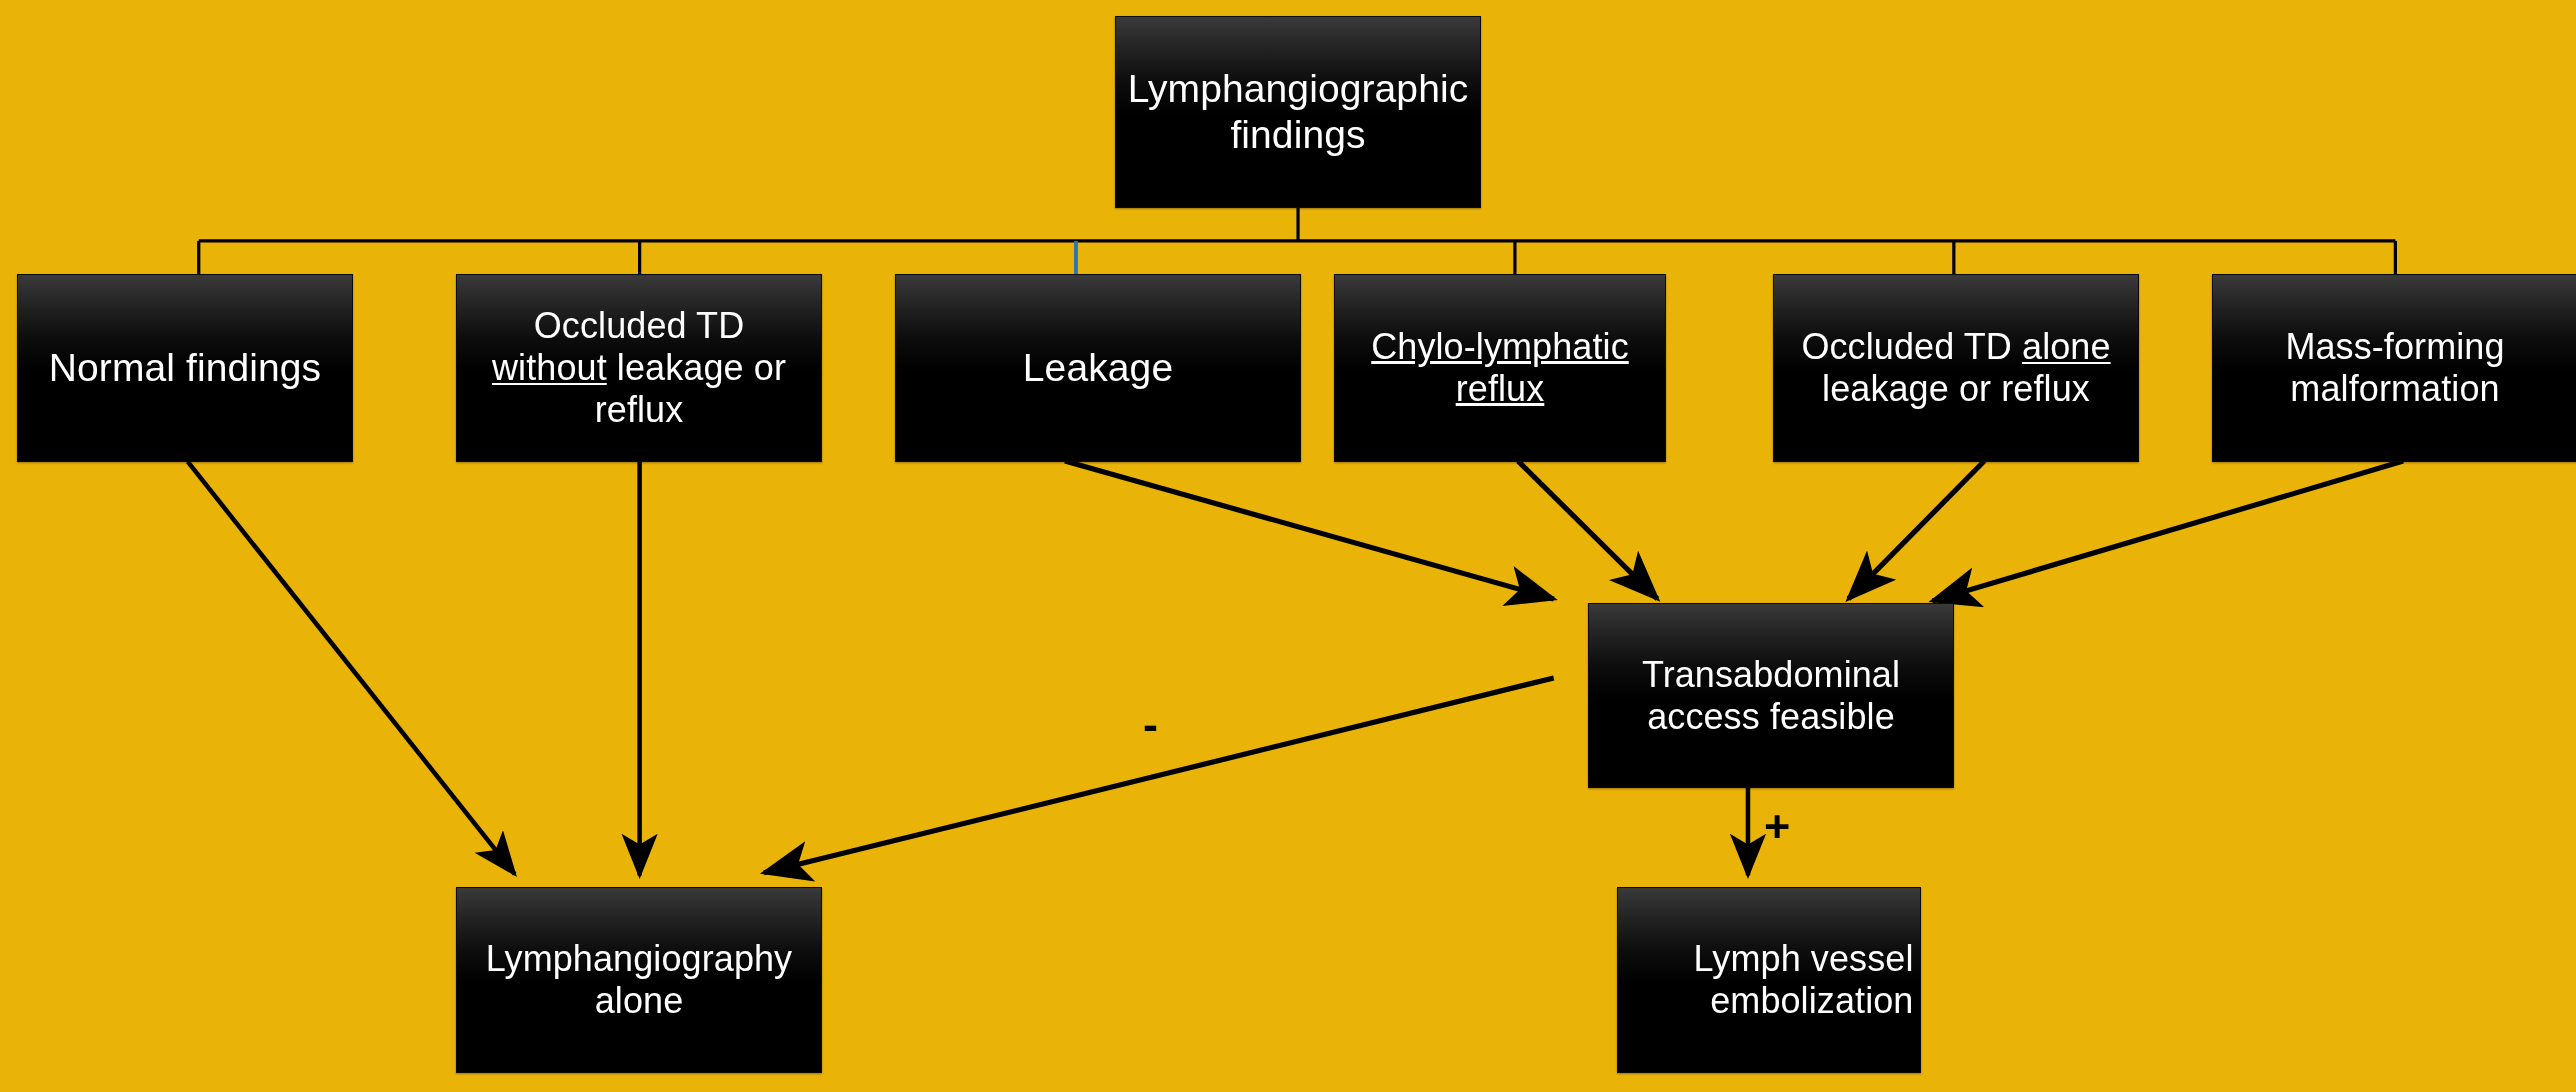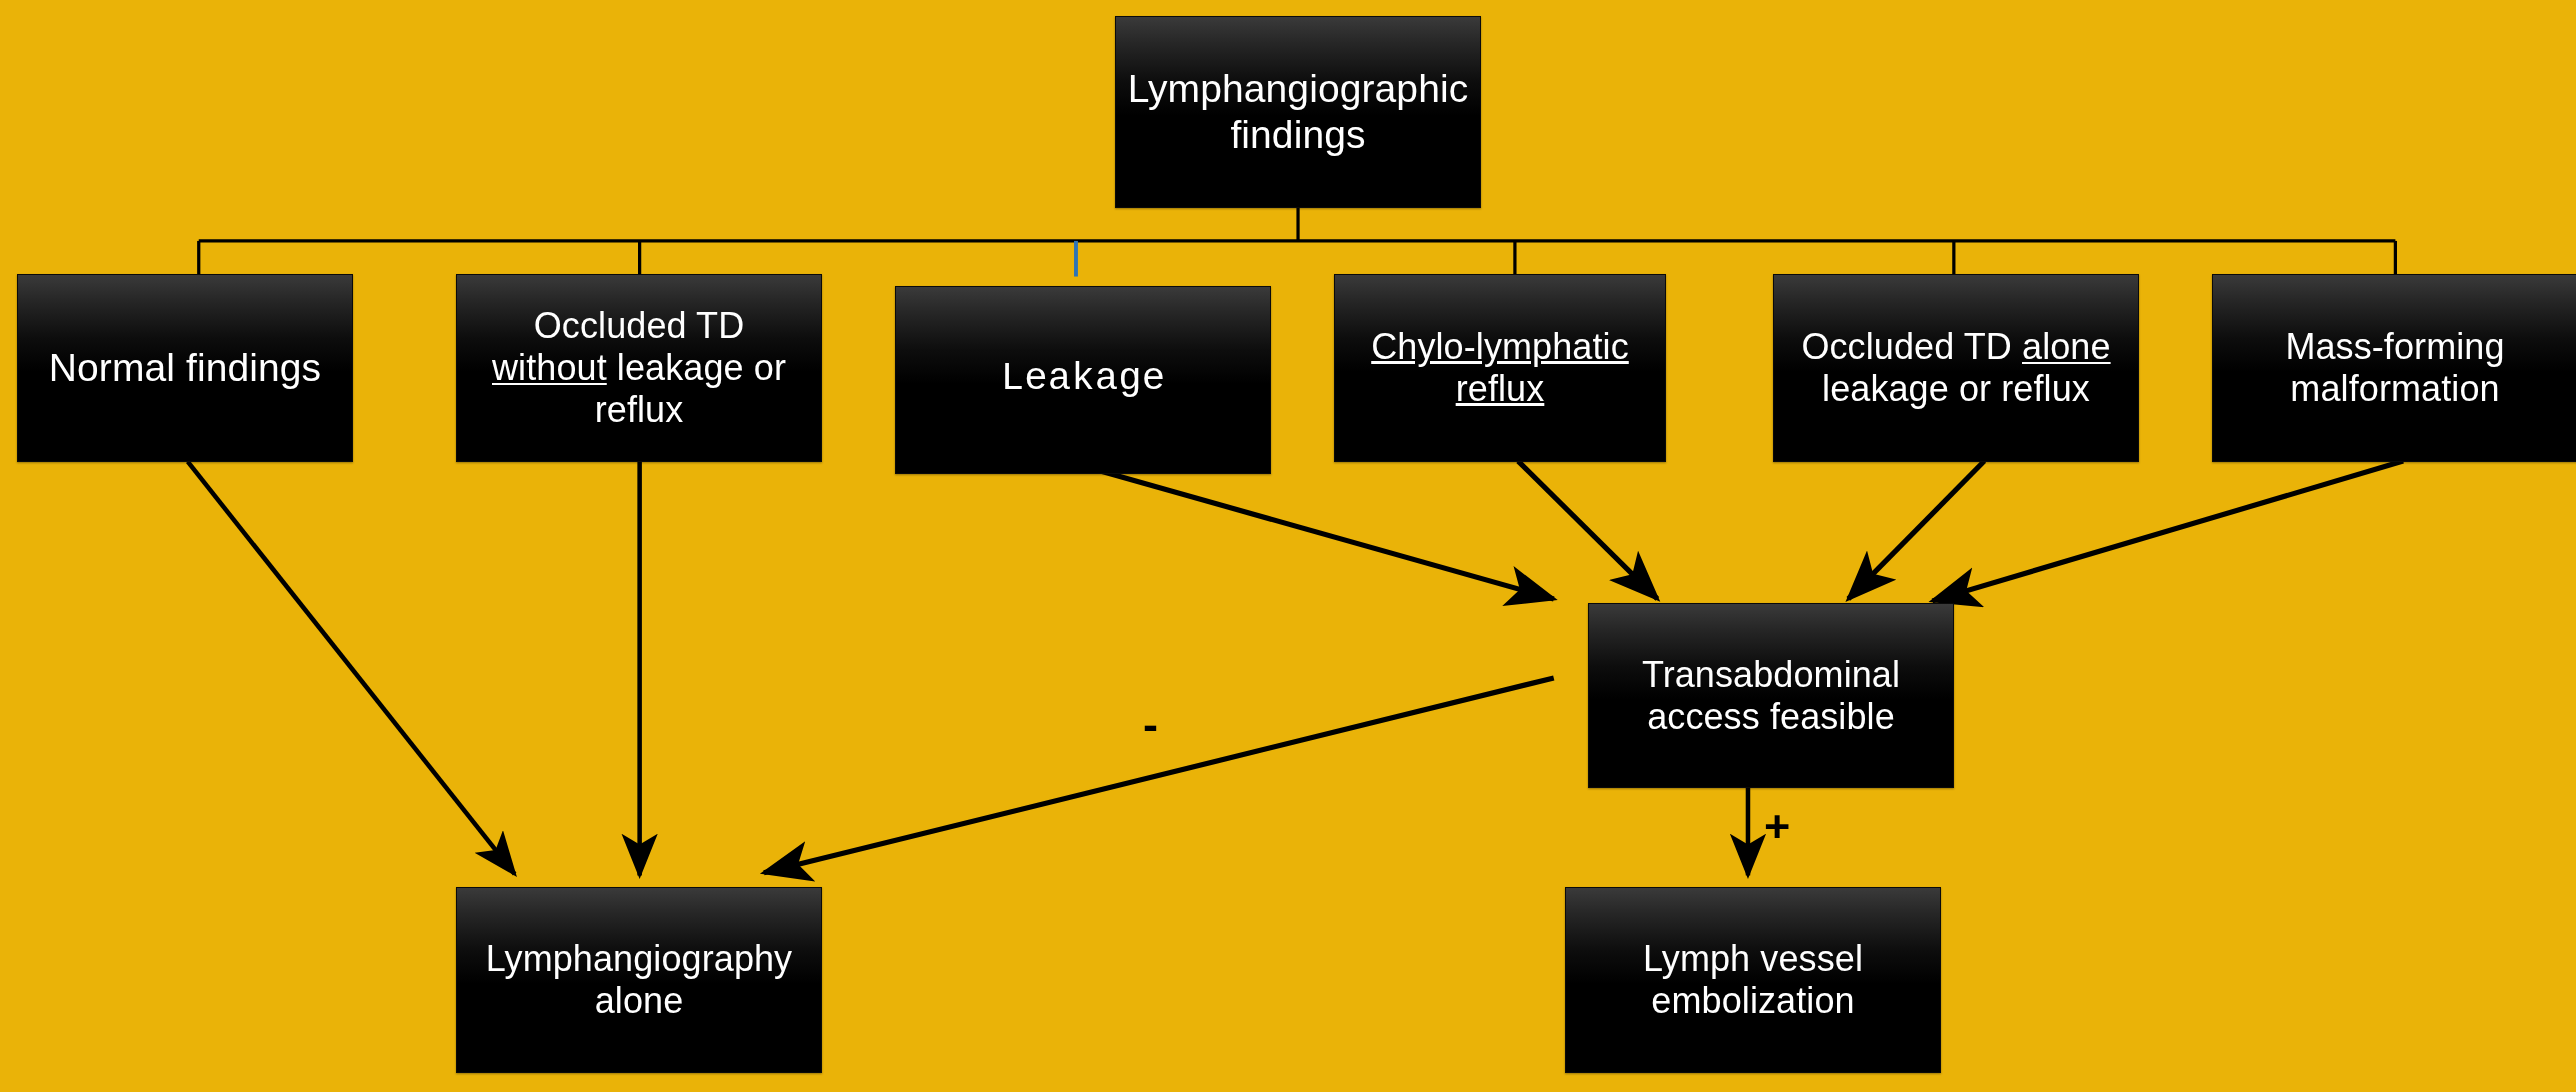--- a/index.html
+++ b/index.html
@@ -114,21 +114,21 @@
   </div>
 
   <div class="node f-56" style="left:456px; top:274px; width:366px; height:188px;">
     <span class="label">
       <span>Occluded TD</span><br>
       <u>without</u><span> leakage or</span><br>
       <span>reflux</span>
     </span>
   </div>
 
-  <div class="node f-60" style="left:895px; top:286px; width:376px; height:188px;font-family:Liberation Mono, monospace;">
+  <div class="node f-60" style="left:895px; top:274px; width:406px; height:188px;">
     <span class="label">Leakage</span>
   </div>
 
   <div class="node f-56" style="left:1334px; top:274px; width:332px; height:188px;text-decoration:underline;">
     <span class="label">Chylo-lymphatic reflux</span>
   </div>
 
   <div class="node f-56" style="left:1773px; top:274px; width:366px; height:188px;">
     <span class="label">
       <span>Occluded TD </span><u>alone</u><br>
@@ -141,21 +141,21 @@
   </div>
 
   <div class="node f-56" style="left:1565px; top:603px; width:366px; height:185px;margin-left:23px;">
     <span class="label">Transabdominal access feasible</span>
   </div>
 
   <div class="node f-56" style="left:456px; top:887px; width:366px; height:186px;">
     <span class="label">Lymphangiography alone</span>
   </div>
 
-  <div class="node f-56" style="left:1565px; top:887px; width:376px; height:186px;">
+  <div class="node f-56" style="left:1617px; top:887px; width:304px; height:186px;text-align:right;">
     <span class="label">Lymph vessel embolization</span>
   </div>
 
   <div class="sign" style="left:1143px; top:702px; font-size:45px;">-</div>
 
   <div class="sign" style="left:1764px; top:804px; font-size:45px;">+</div>
 
 </div>
 
 

